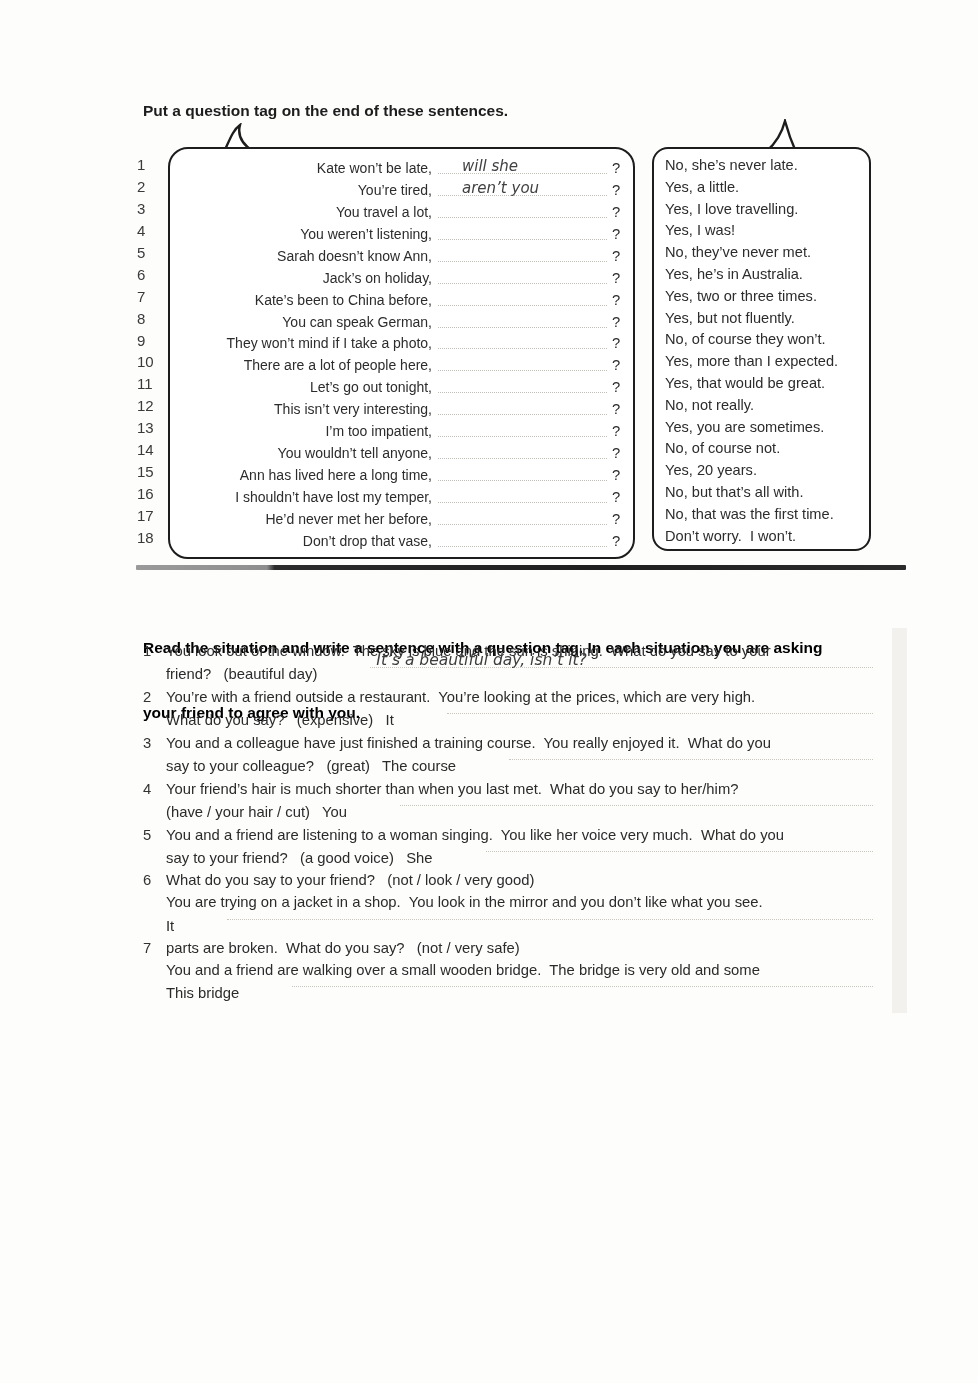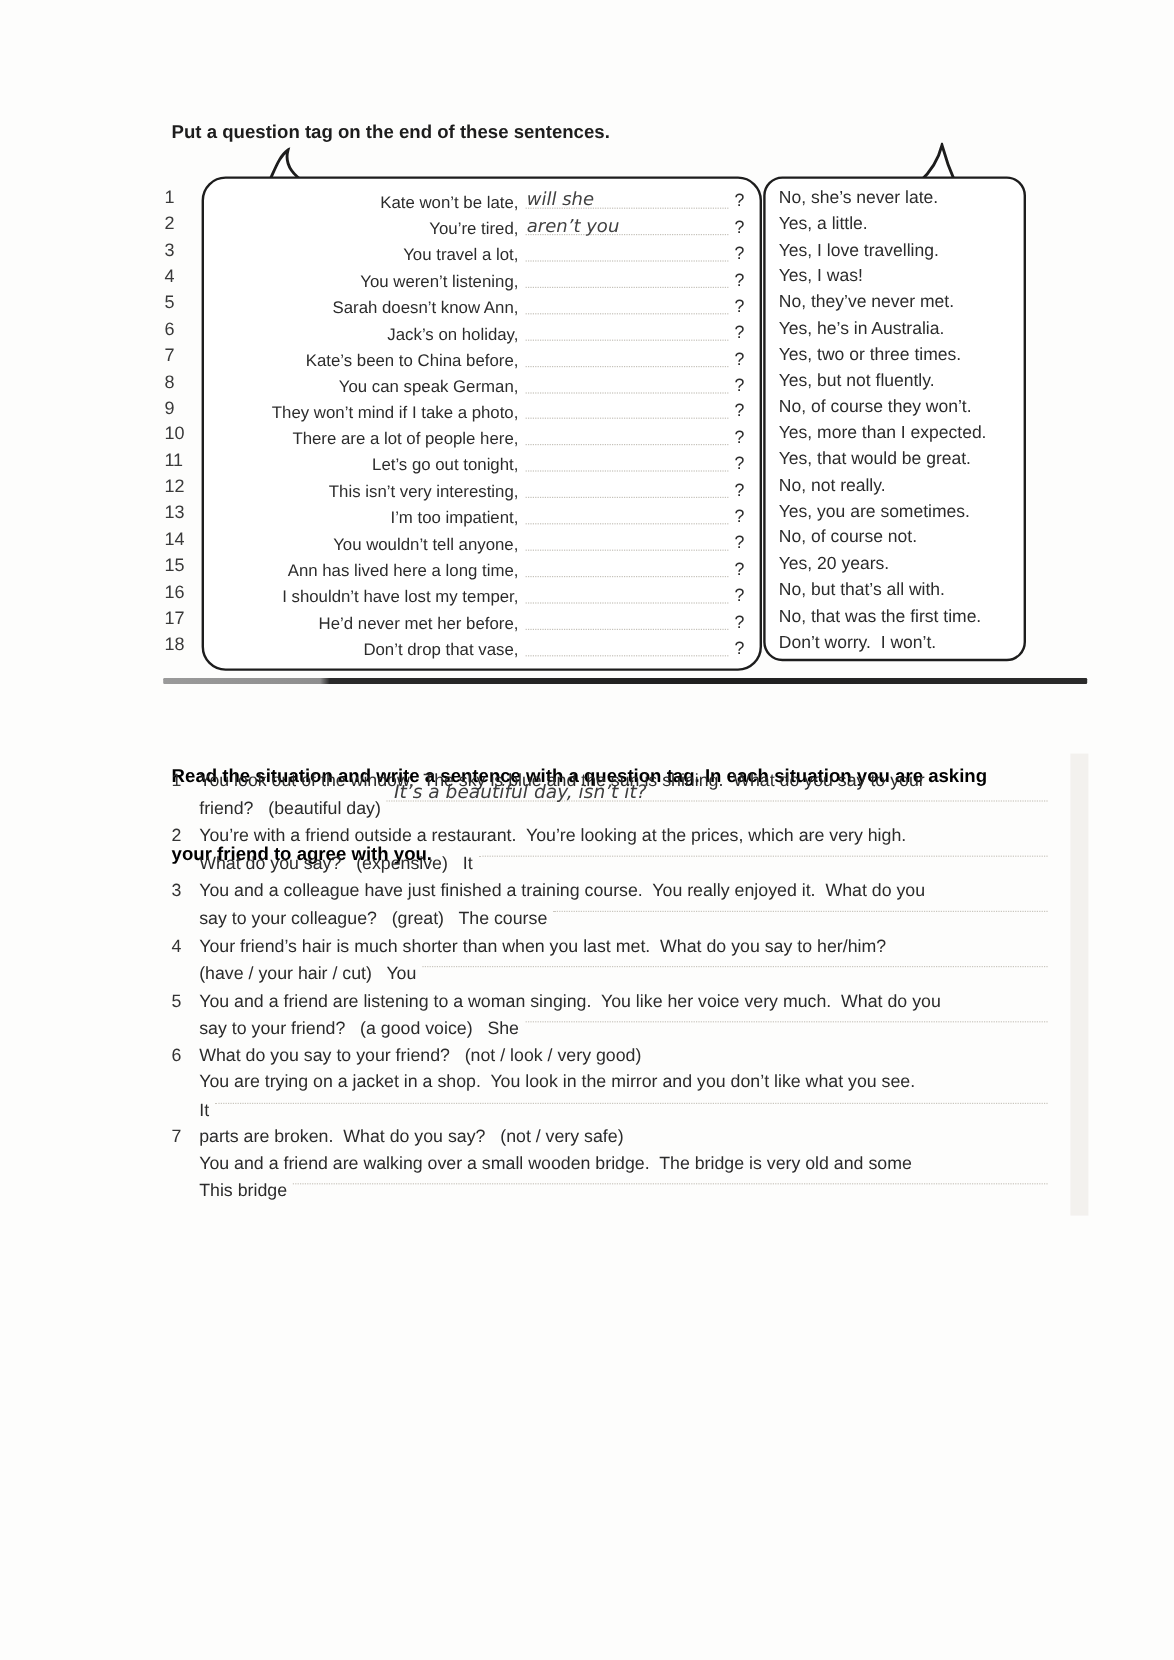--- a/index.html
+++ b/index.html
@@ -8,26 +8,26 @@
 
   .title1{position:absolute;left:143px;top:102px;font-size:15.5px;font-weight:bold;color:#1d1d1d;white-space:pre;}
 
   
   .nums{position:absolute;left:137px;top:154px;width:26px;}
   .num{height:21.95px;line-height:21.95px;font-size:15px;color:#3a3a3a;}
 
   
   .bubble{position:absolute;background:#fff;border:2.4px solid #1d1d1d;box-sizing:border-box;}
   .left-bubble{left:168px;top:147px;width:467px;height:412px;border-radius:20px;padding:7px 8px 0 6px;}
-  .right-bubble{left:636px;top:147px;width:219px;height:404px;border-radius:16px;padding:6px 6px 0 11px;}
+  .right-bubble{left:652px;top:147px;width:219px;height:404px;border-radius:16px;padding:6px 6px 0 11px;}
 
   .row{display:flex;align-items:flex-end;height:21.95px;}
   .sent{width:256px;text-align:right;font-size:14px;line-height:20px;color:#2c2c2c;white-space:pre;}
   .blank{flex:1;position:relative;border-bottom:1.6px dotted #c4c0b8;height:15px;margin:0 5px 4px 6px;}
-  .hand{position:absolute;left:1px;bottom:-2px;font-family:"DejaVu Sans",sans-serif;font-style:italic;
+  .hand{position:absolute;left:24px;bottom:-2px;font-family:"DejaVu Sans",sans-serif;font-style:italic;
         font-size:15px;color:#414141;white-space:pre;}
   .qm{width:13px;font-size:14.8px;line-height:20px;color:#2c2c2c;}
 
   .resp{height:21.8px;line-height:21.8px;font-size:14.6px;color:#2c2c2c;white-space:pre;}
 
   .tail{position:absolute;}
   .tail-left{left:220px;top:123px;}
   .tail-right{left:752px;top:119px;}
 
   .divider{position:absolute;left:136px;top:565px;width:770px;height:5px;border-radius:1px;
@@ -36,21 +36,21 @@
   .edge-artifact{position:absolute;left:892px;top:628px;width:15px;height:385px;background:#f3f1ee;}
 
   .title2{position:absolute;left:143px;top:593px;width:745px;font-size:15.5px;font-weight:bold;
           line-height:21.8px;color:#000000;white-space:pre;}
 
   .situations{position:absolute;left:143px;top:641px;width:730px;}
   .sit{display:flex;margin-bottom:2.5px;}
   .sit-num{width:23px;font-size:14.8px;line-height:21.7px;color:#333;}
   .sit-body{flex:1;}
   .sline{font-size:14.8px;line-height:21.7px;color:#2b2b2b;white-space:pre;}
-  .fill{display:flex;align-items:flex-end;height:21.7px;}
+  .fill{display:flex;align-items:flex-end;height:21.7px;gap:48px;}
   .lead{white-space:pre;padding-right:5px;font-size:14.8px;line-height:20px;color:#2b2b2b;}
   .dotarea{flex:1;position:relative;border-bottom:1.6px dotted #c9c5bd;height:15px;margin-bottom:16px;}
   .hand2{position:absolute;left:6px;bottom:-2px;font-family:"DejaVu Sans",sans-serif;font-style:italic;
          font-size:15.5px;color:#3d3d3d;white-space:pre;}
 </style>
 </head>
 <body>
 
 <div class="page">
 

